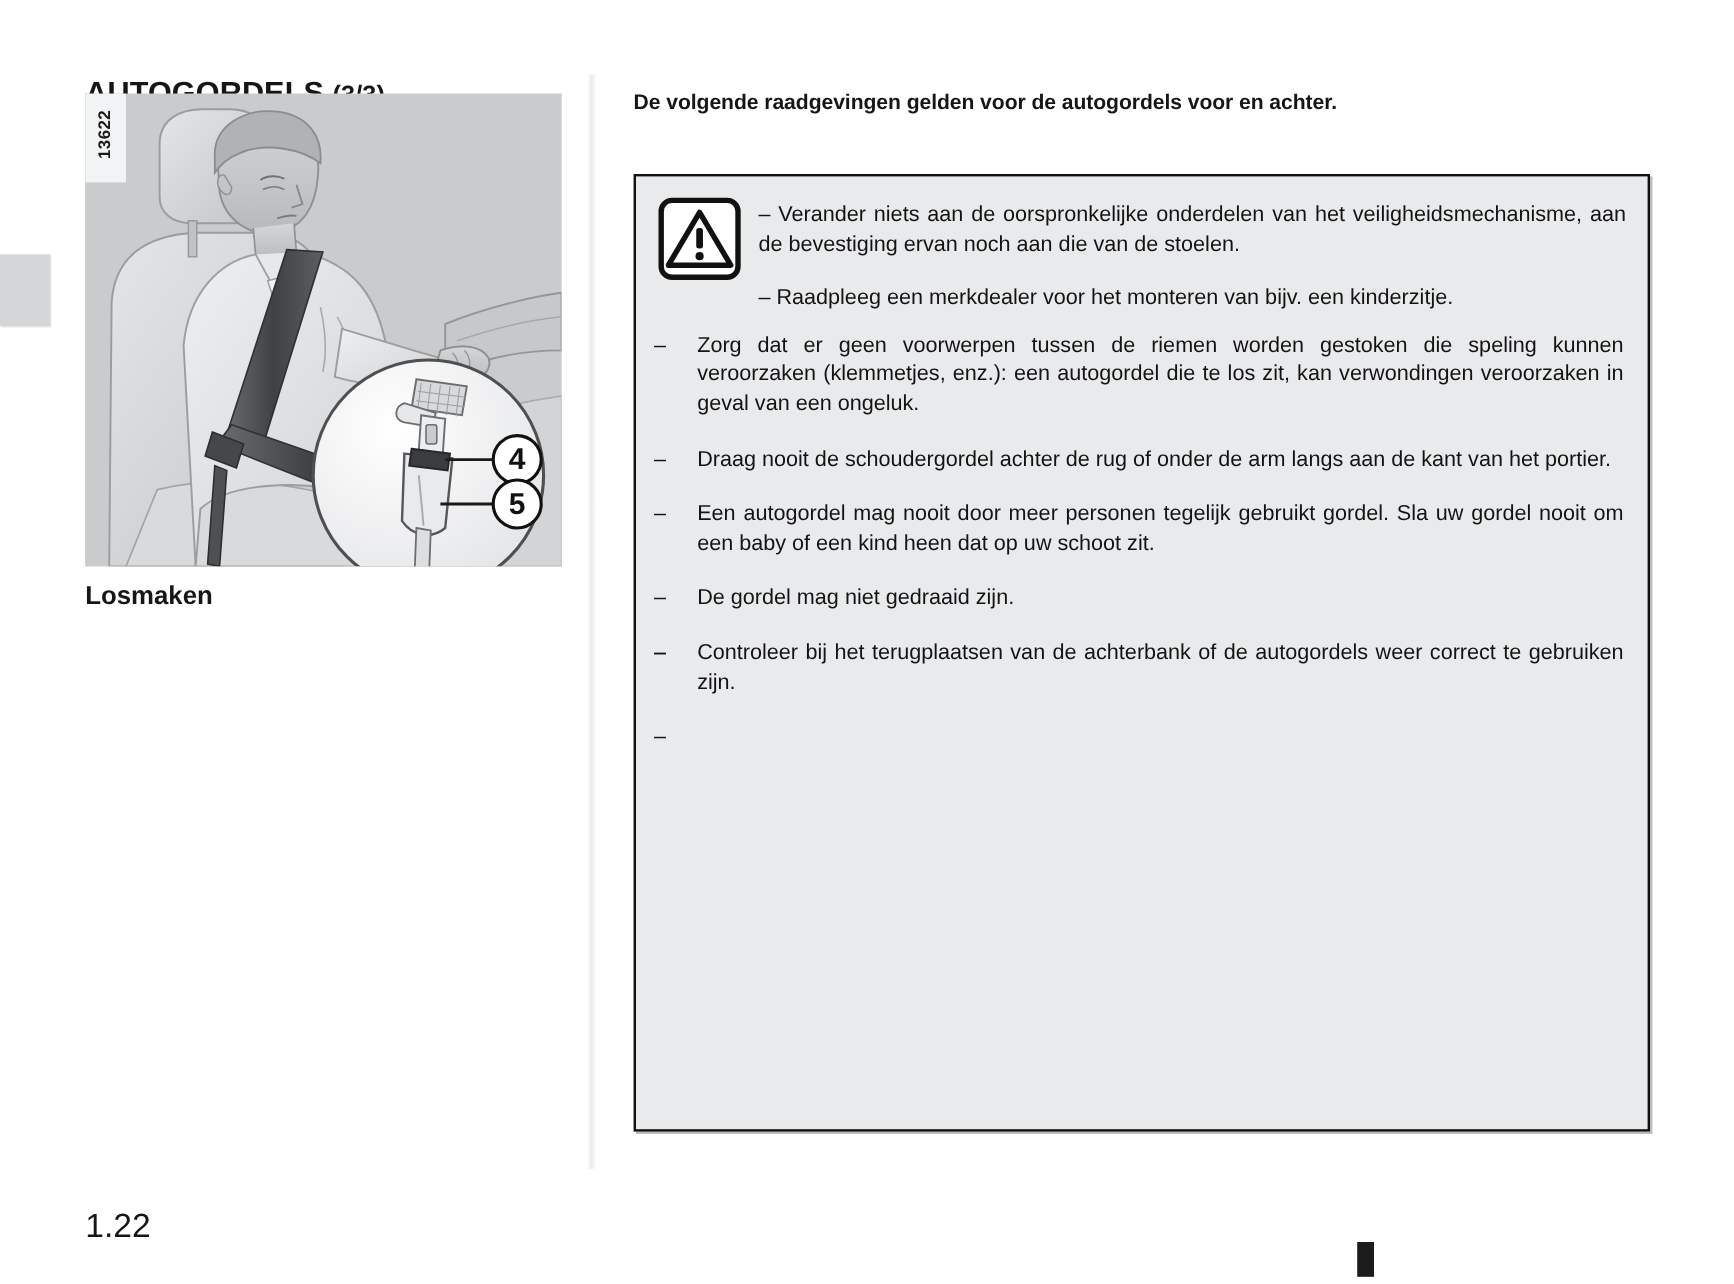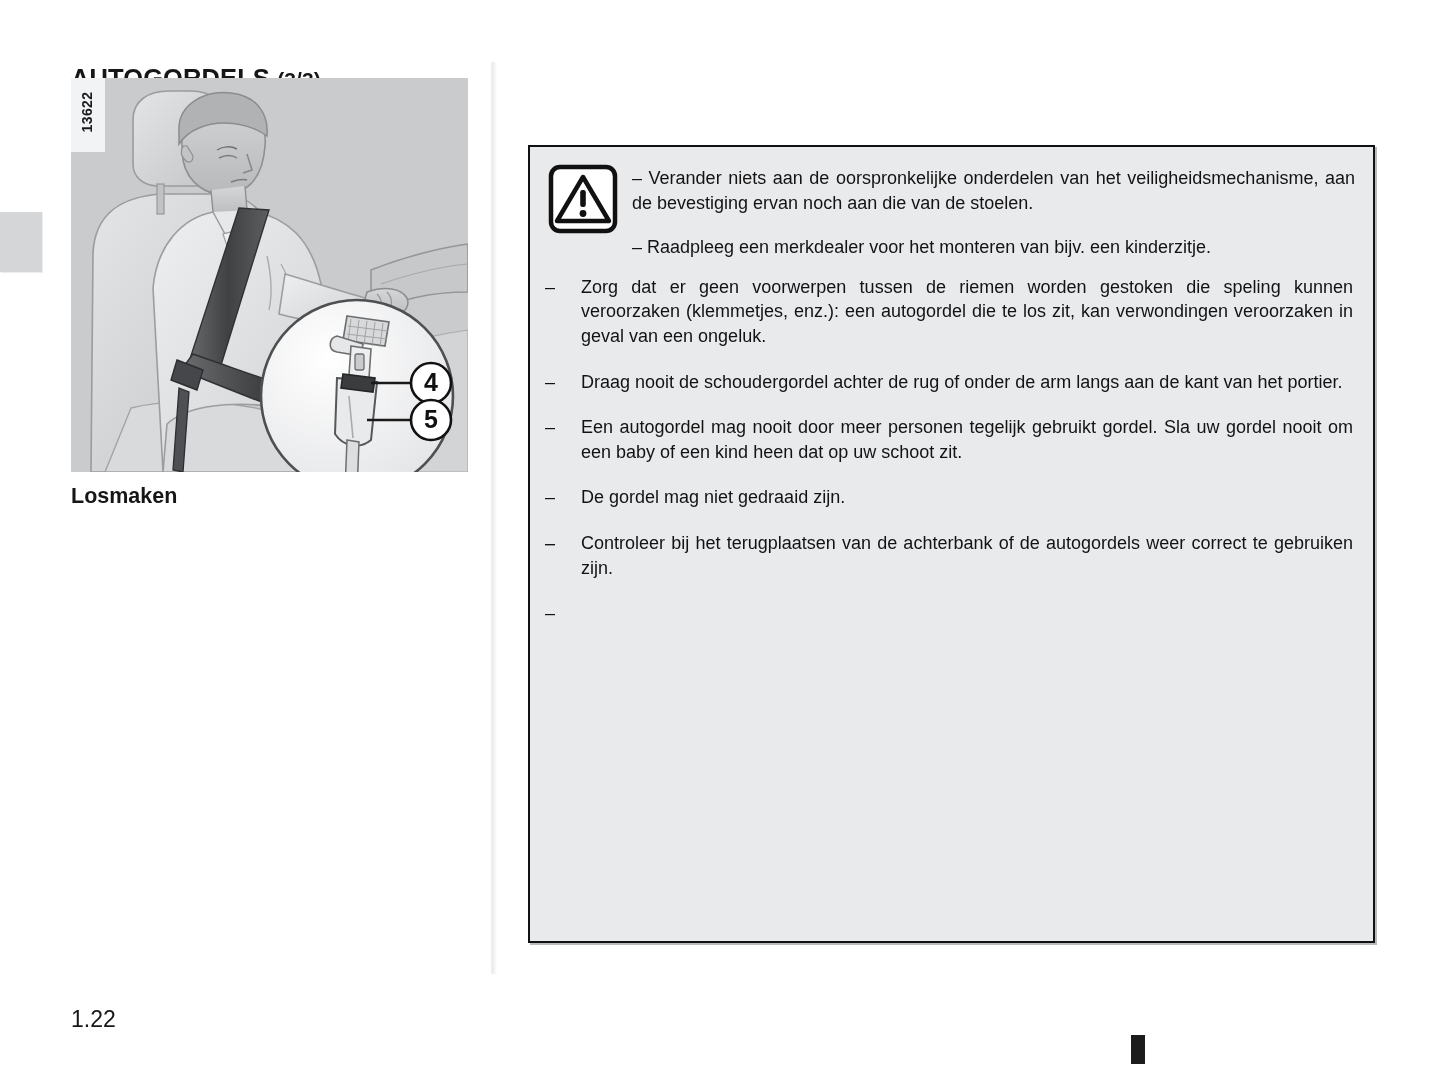--- a/index.html
+++ b/index.html
@@ -178,21 +178,21 @@
     position: absolute;
     left: 0;
     top: 0;
   }
 
   
   #page-number {
     position: absolute;
     left: 71px;
     top: 1006px;
-    font-size: 23px;
+    font-size: 28px;
     color: #161616;
   }
   #footer-marker {
     position: absolute;
     left: 1131px;
     top: 1035px;
     width: 14px;
     height: 29px;
     background: #1c1c1c;
   }
@@ -327,20 +327,21 @@
     </svg>
 
     <div id="figure-id-plate">
       <div id="figure-id-text">13622</div>
     </div>
   </div>
 
   <div id="caption-heading">Losmaken</div>
 
 
+  <div id="advice-heading">De volgende raadgevingen gelden voor de autogordels voor en achter.</div>
 
   <div id="warning-box">
 
     <div id="warning-top">
       <svg id="warning-triangle-icon" viewBox="0 0 70 70">
         <rect x="3" y="3" width="64" height="64" rx="9" ry="9" fill="#ffffff" stroke="#111111" stroke-width="4.5"></rect>
         <path d="M35 13 L61 57 L9 57 Z" fill="none" stroke="#111111" stroke-width="4.5" stroke-linejoin="round"></path>
         <rect x="32.2" y="26" width="5.6" height="17" rx="2.2" fill="#111111"></rect>
         <circle cx="35" cy="49.5" r="3.4" fill="#111111"></circle>
       </svg>

